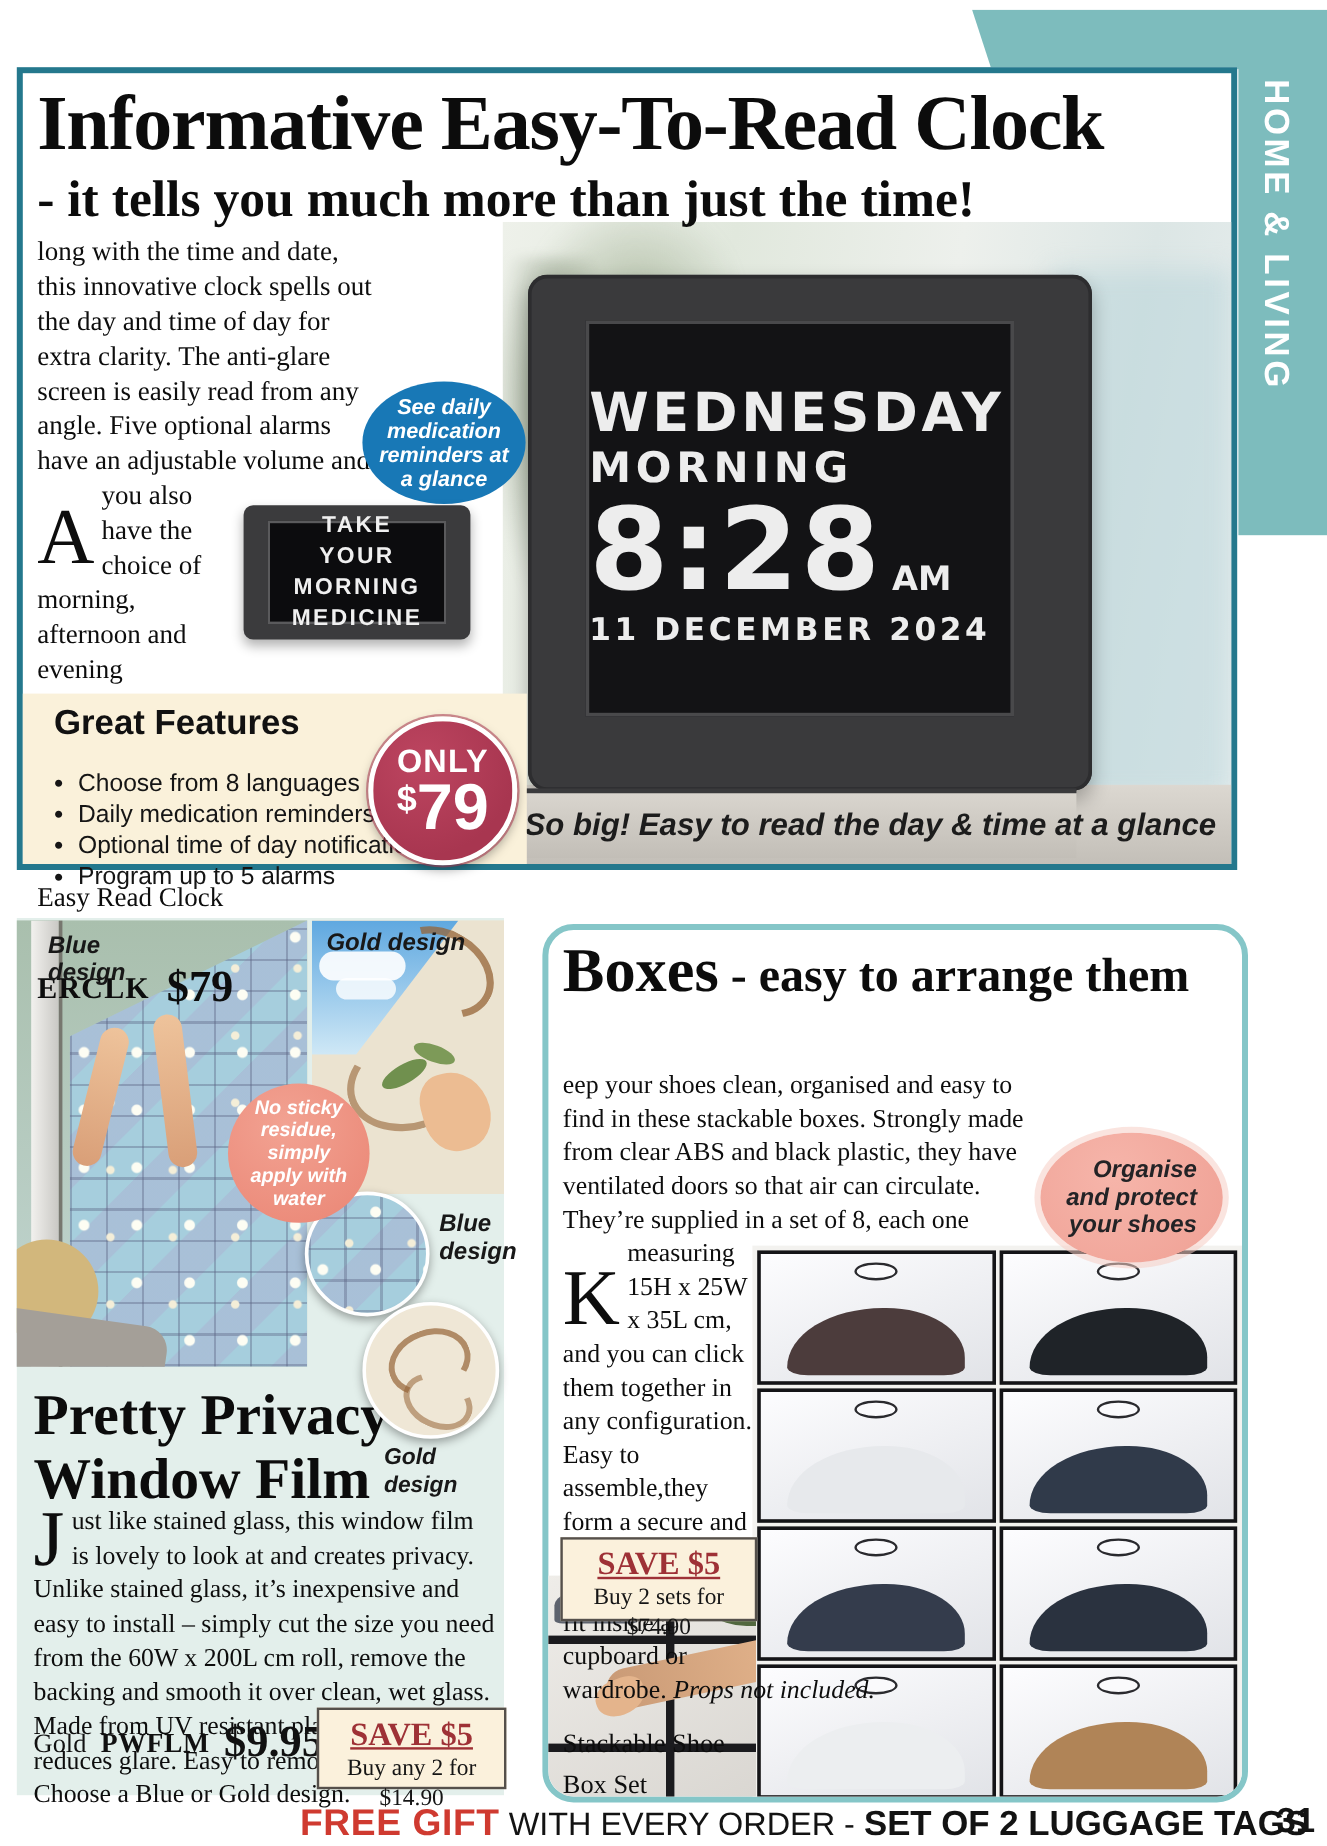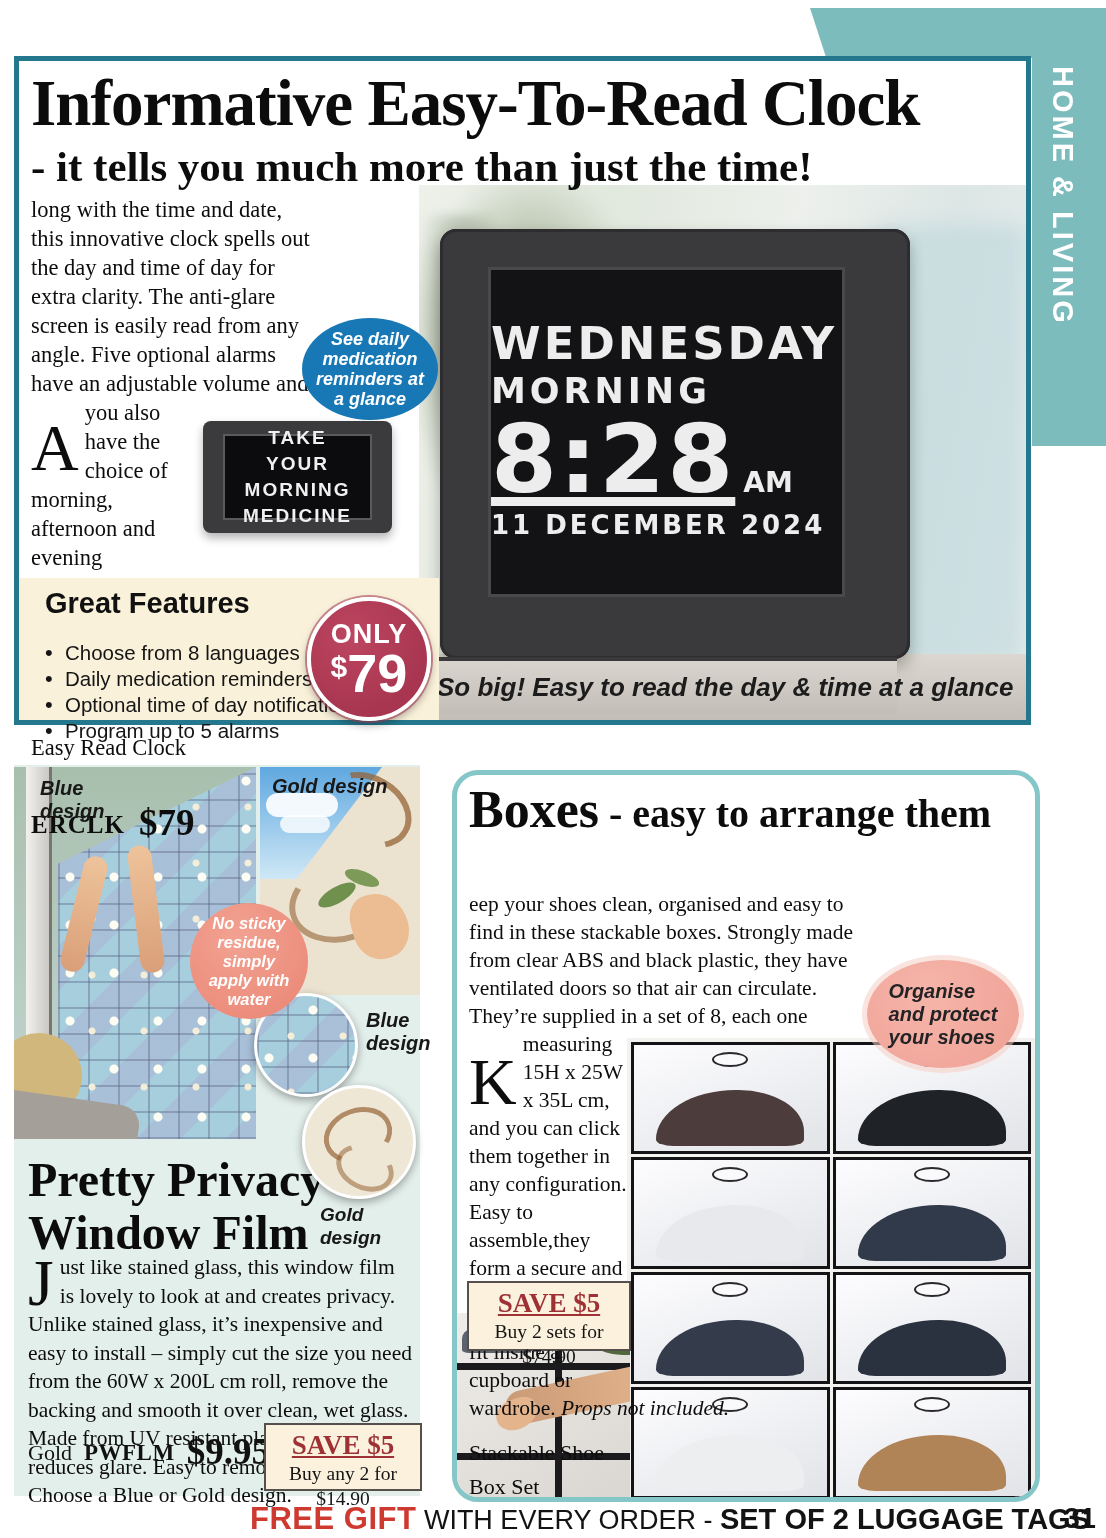--- a/index.html
+++ b/index.html
@@ -36,21 +36,21 @@
 
   .clock-device { left:421px; top:168px; width:470px; height:430px; background:#3a3a3c;
     border-radius:16px; box-shadow:0 8px 16px rgba(0,0,0,.28), inset 0 0 0 3px #2d2d2f; z-index:1;}
   .clock-screen { position:absolute; left:48px; top:38px; width:357px; height:330px;
     background:#131315; border:3px solid #49494b; display:flex; flex-direction:column;
     align-items:flex-start; justify-content:center; color:#ededed;
     font-family:"DejaVu Sans",sans-serif; font-weight:bold;}
   .clock-day { font-size:45px; letter-spacing:3px; line-height:50px;}
   .clock-period { font-size:35px; letter-spacing:4px; line-height:44px;}
   .clock-timewrap { display:flex; align-items:flex-end; line-height:1;}
-  .clock-time { font-size:95px; line-height:92px; letter-spacing:2px;text-decoration:underline;}
+  .clock-time { font-size:95px; line-height:92px; letter-spacing:2px;}
   .clock-ampm { font-size:28px; margin-left:8px; margin-bottom:8px;}
   .clock-date { font-size:26px; letter-spacing:3px; line-height:40px;}
 
   .clock-caption { left:418px; top:596px; width:460px; height:58px; z-index:2;
     background:linear-gradient(#d9d5ce,#c2beb7); border-top:4px solid #3a3a3c;
     text-align:center; line-height:52px; font-family:"Liberation Sans",sans-serif;
     font-style:italic; color:#1c1c1c; font-size:26px; white-space:nowrap;}
   .cap-bold { font-weight:bold; }
   .cap-rest { font-weight:600; }
 
@@ -187,24 +187,24 @@
   .shoe-title-l1 { font-size:52px; line-height:58px;}
   .shoe-title-main { font-size:52px; line-height:58px;}
   .shoe-title-sub { font-size:40px;}
   .shoe-text { position:absolute; left:12px; top:115px; width:562px; font-size:21.5px;
     line-height:28px; color:#0d0d0d; z-index:2;}
   .sp3 { float:right; width:156px; height:92px; margin-top:70px;}
   .sp4 { float:right; clear:right; width:400px; height:330px;}
   .props-italic { font-style:italic; }
   .shoe-prod { margin-top:14px; }
   .shoe-prod-name { font-size:22px; line-height:34px;}
-  .bubble-organise { position:absolute; left:410px; top:185px; width:152px; height:108px;
+  .bubble-organise { position:absolute; left:410px; top:169px; width:152px; height:108px;
     border-radius:50%; background:radial-gradient(circle at 40% 32%, #f6b5aa, #efa094);
     box-shadow:0 0 0 5px rgba(246,205,197,.55); display:flex; align-items:center;
-    justify-content:center; text-align:left; color:#232326;
+    justify-content:center; text-align:right; color:#232326;
     font-family:"Liberation Sans",sans-serif; font-weight:bold; font-style:italic;
     font-size:20px; line-height:23px; z-index:3;}
   .save-shoe { left:10px; top:506px; width:164px; height:70px; z-index:2;}
   .stack-photo { position:absolute; left:170px; top:263px; width:408px; height:465px;
     background:#f3f2ef; z-index:1;}
   .sgrid { position:absolute; left:4px; top:4px; right:4px; bottom:4px; display:grid;
     grid-template-columns:1fr 1fr; grid-template-rows:repeat(4,1fr); gap:3px;}
   .sbox { border:3px solid #141417; position:relative; overflow:hidden;
     background:linear-gradient(160deg, rgba(253,253,255,.97), rgba(224,226,231,.92));}
   .handle { position:absolute; top:7px; left:50%; transform:translateX(-50%);

